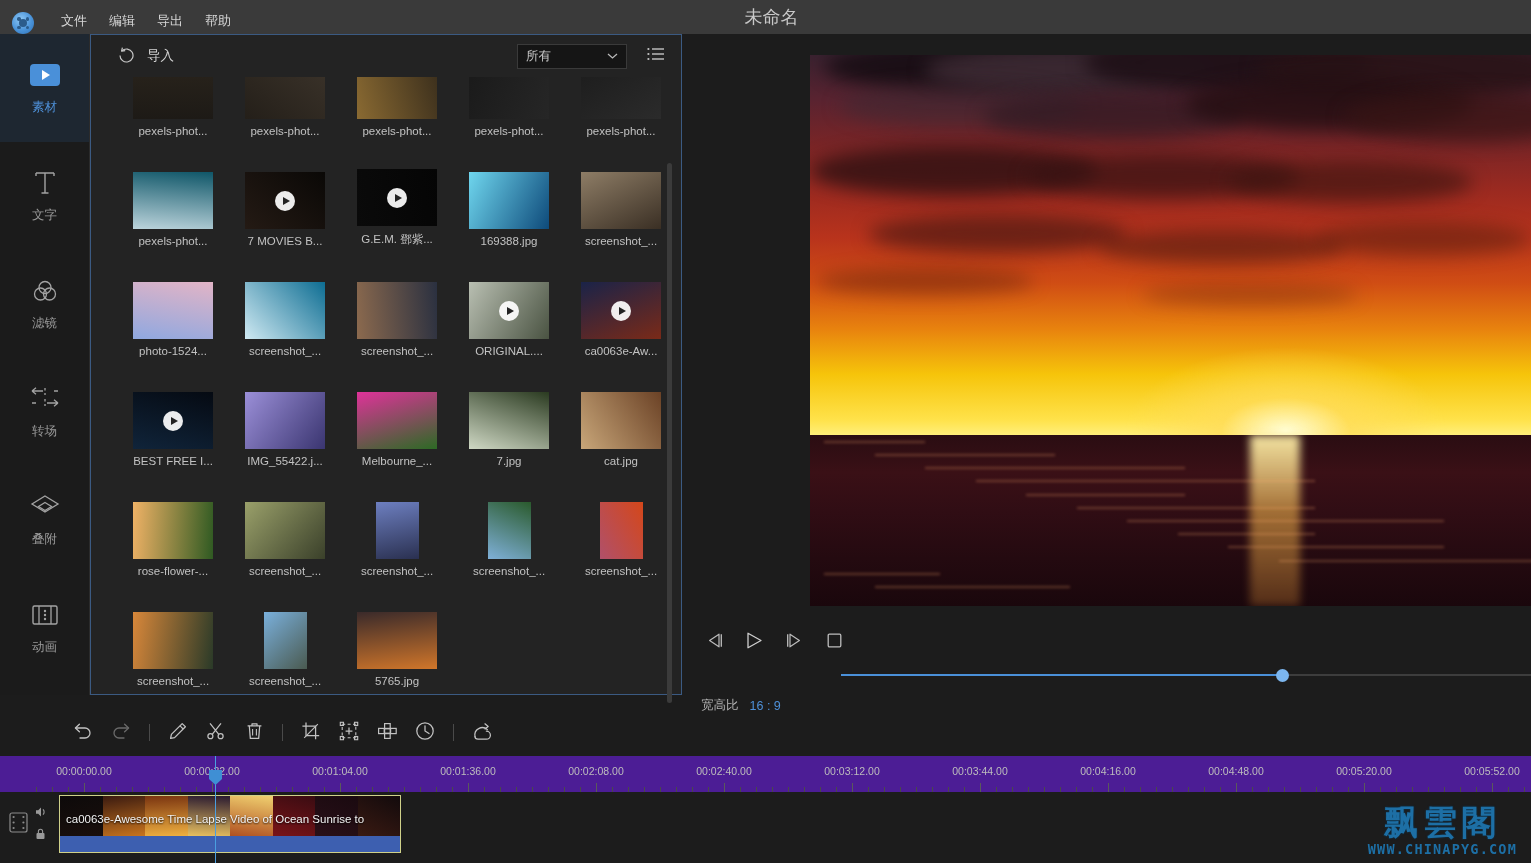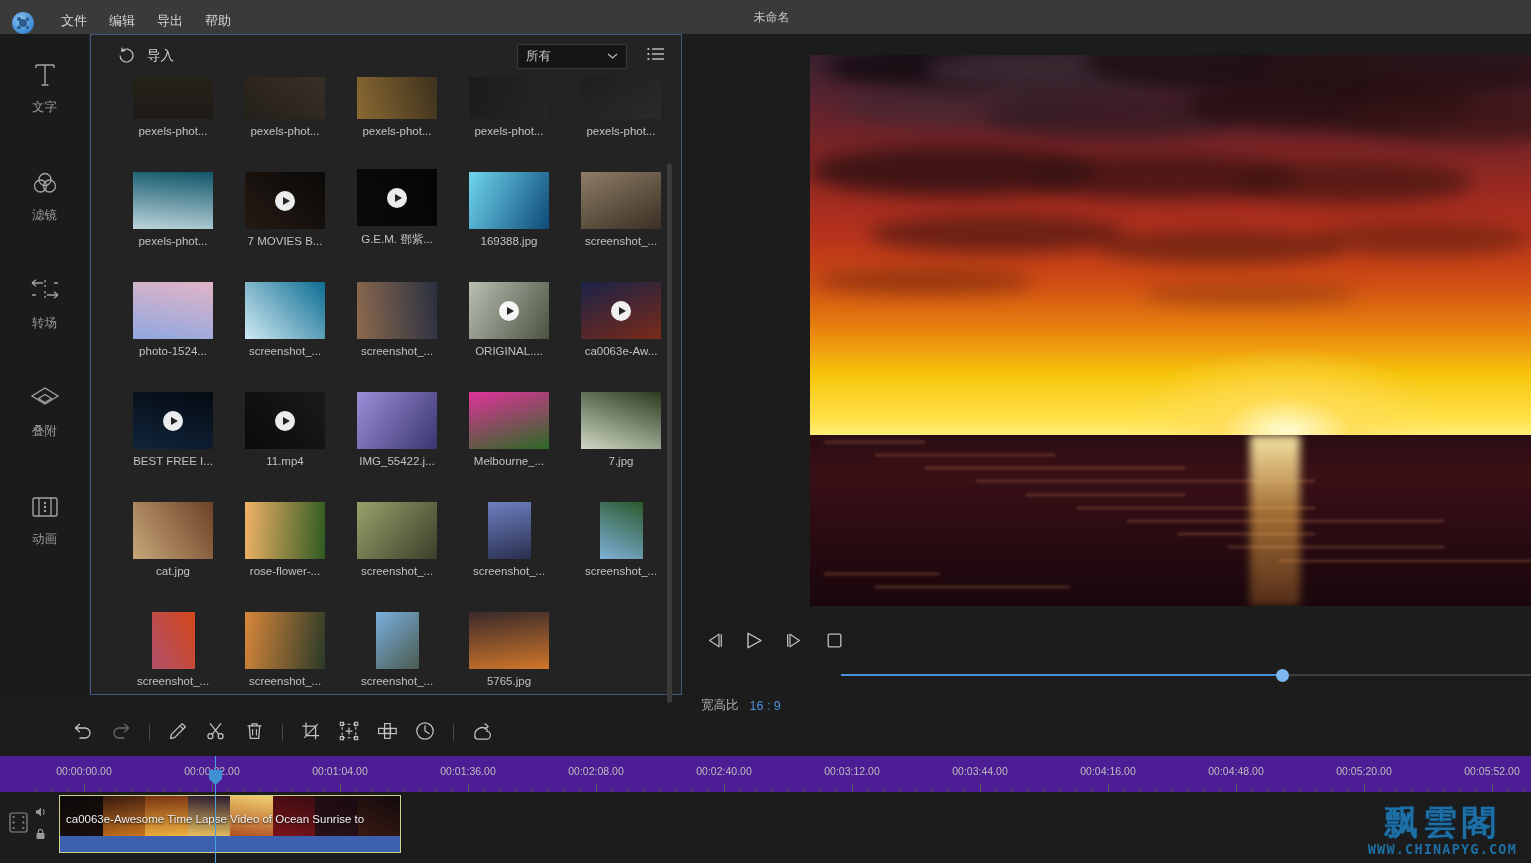--- a/index.html
+++ b/index.html
@@ -29,21 +29,21 @@
   }
   .applogo .dot{ position:absolute; width:3.5px;height:3.5px;border-radius:50%;background:#2b5c8c;}
   .menu { display:flex; margin-left:16px; }
   .menu-item {
     font-size:13px; color:#d6d6d6; padding:4px 11px; cursor:default;
     font-family:"Liberation Sans","DejaVu Sans",sans-serif;
   }
   .doc-title{
     position:absolute; left:12px; right:0; top:0; height:34px;
     display:flex; align-items:center; justify-content:center;
-    font-size:12px; color:#c8c8c8; pointer-events:none;
+    font-size:18px; color:#c8c8c8; pointer-events:none;
   }
 
   
   .rail{
     position:absolute; left:0; top:34px; width:90px; height:661px;
     background:#1b1b1b;
     border-right:1px solid #2b2b2b;
   }
   .rail-item{
     height:108px; display:flex; flex-direction:column; align-items:center;
@@ -254,20 +254,26 @@
     <div class="menu" id="menubar">
         <div class="menu-item">文件</div>
         <div class="menu-item">编辑</div>
         <div class="menu-item">导出</div>
         <div class="menu-item">帮助</div>
       </div>
     <div class="doc-title">未命名</div>
   </div>
 
   <div class="rail" id="rail">
+      <div class="rail-item active">
+        <div class="ic">
+          <div class="mediaicon"></div>
+        </div>
+        <div class="rail-label">素材</div>
+      </div>
       <div class="rail-item">
         <div class="ic">
           <svg width="28" height="26" viewBox="0 0 28 26">
             <path d="M5 3h18M14 3v20M5 3v3M23 3v3M10.5 23h7" stroke="#a3a3a3" stroke-width="1.4" fill="none"></path>
           </svg>
         </div>
         <div class="rail-label">文字</div>
       </div>
       <div class="rail-item">
         <div class="ic">
@@ -442,27 +448,20 @@
               <div class="playbadge"></div>
             </div>
             <div class="cellname">ca0063e-Aw...</div>
           </div>
           <div class="cell">
             <div class="thumb">
               <div class="inner" style="background: linear-gradient(15deg, rgb(16, 36, 58) 0%, rgb(5, 10, 18) 100%);"></div>
               <div class="playbadge"></div>
             </div>
             <div class="cellname">BEST FREE I...</div>
-          </div>
-          <div class="cell">
-            <div class="thumb">
-              <div class="inner" style="background: linear-gradient(52deg, rgb(10, 10, 10) 0%, rgb(26, 26, 26) 100%);"></div>
-              <div class="playbadge"></div>
-            </div>
-            <div class="cellname">11.mp4</div>
           </div>
           <div class="cell">
             <div class="thumb">
               <div class="inner" style="background: linear-gradient(126deg, rgb(155, 143, 216) 0%, rgb(58, 53, 112) 100%);"></div>
             </div>
             <div class="cellname">IMG_55422.j...</div>
           </div>
           <div class="cell">
             <div class="thumb">
               <div class="inner" style="background: linear-gradient(163deg, rgb(224, 50, 154) 0%, rgb(44, 106, 36) 100%);"></div>

